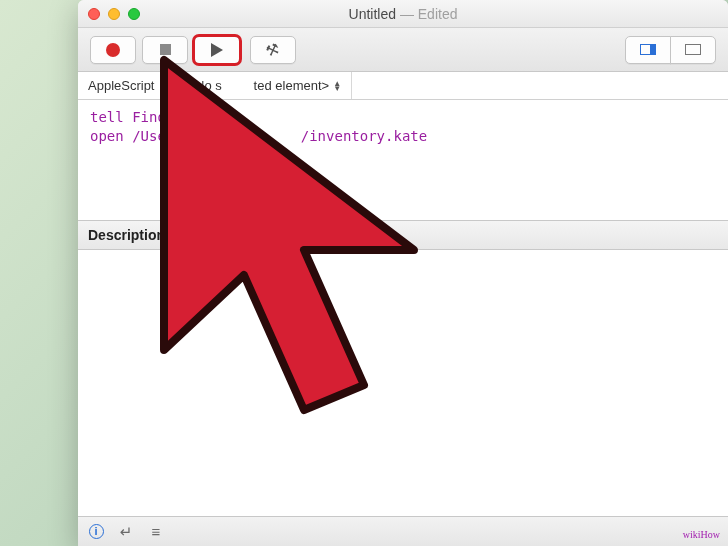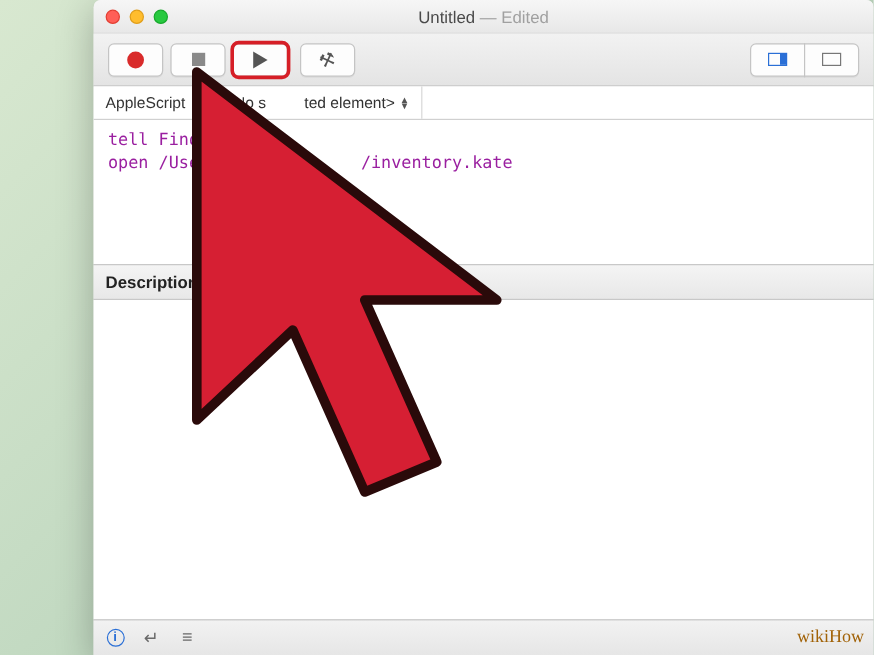--- a/index.html
+++ b/index.html
@@ -84,22 +84,22 @@
     border-top: 1px solid #c8c8c8; display: flex; align-items: center;
     padding: 0 10px; gap: 14px; color: #6a6a6a; font-size: 15px;
   }
   .status-icon { width: 16px; height: 16px; display:flex; align-items:center; justify-content:center; }
   .info-circle { width:15px; height:15px; border:1.5px solid #2a6fd6; border-radius:50%; color:#2a6fd6; font-size:11px; font-weight:bold; line-height:13px; text-align:center; }
   .cursor-overlay {
     position: absolute; left: 154px; top: 50px; width: 310px; height: 380px;
     pointer-events: none;
   }
   .watermark {
-    position: absolute; right: 8px; bottom: 6px; font-size: 15px;
-    color: #a16207; font-family: Georgia, serif;
+    position: absolute; right: 8px; bottom: 6px; font-size: 10px;
+    color: #a21caf; font-family: Georgia, serif;
   }
   .bg-text {
     position: absolute; right: 20px; bottom: 10px; font-size: 48px;
     font-weight: 800; color: rgba(60,140,200,0.4); font-style: italic;
     letter-spacing: 2px;
   }
   .bg-text .r { color: rgba(220,60,40,0.45); }
 </style>
 </head>
 <body>

